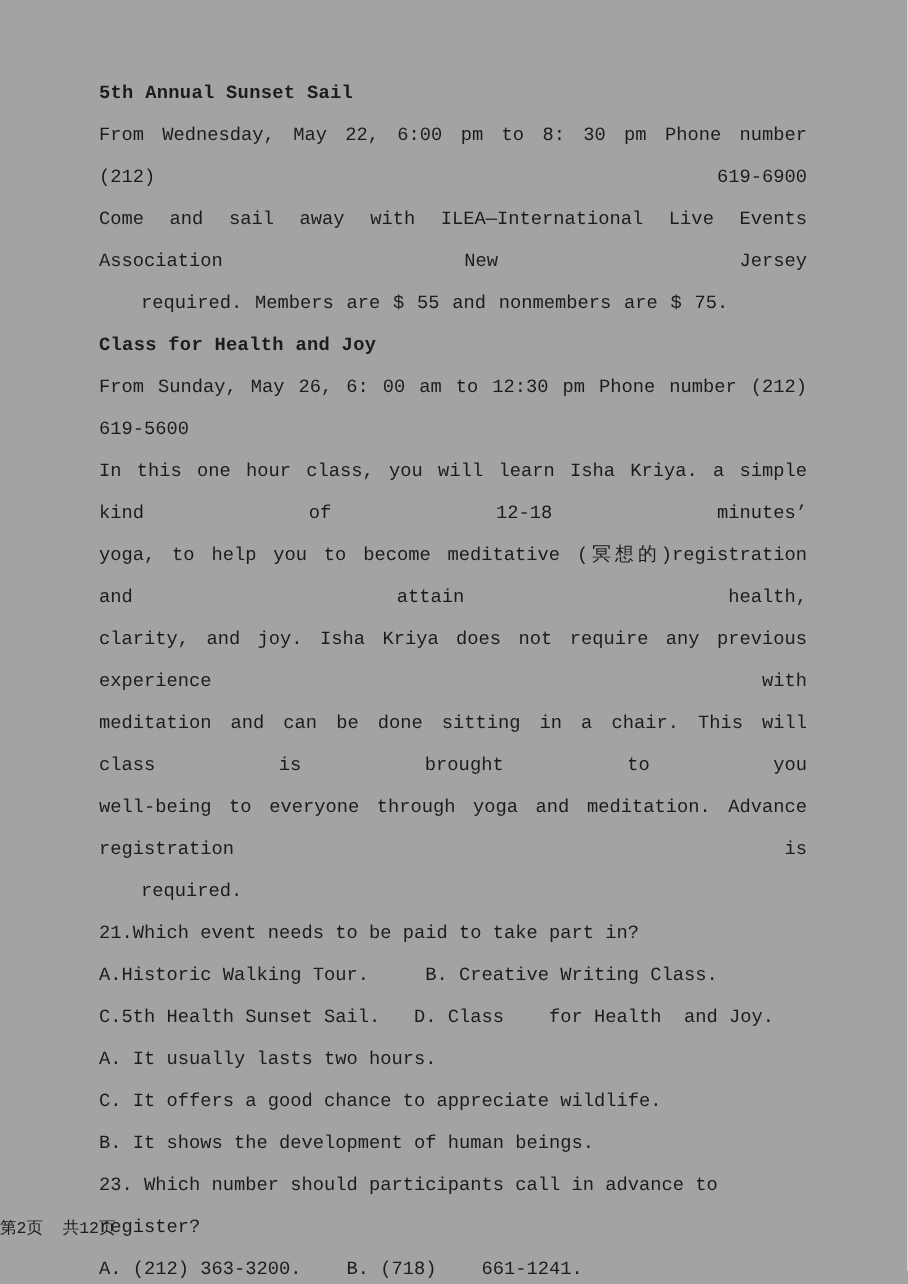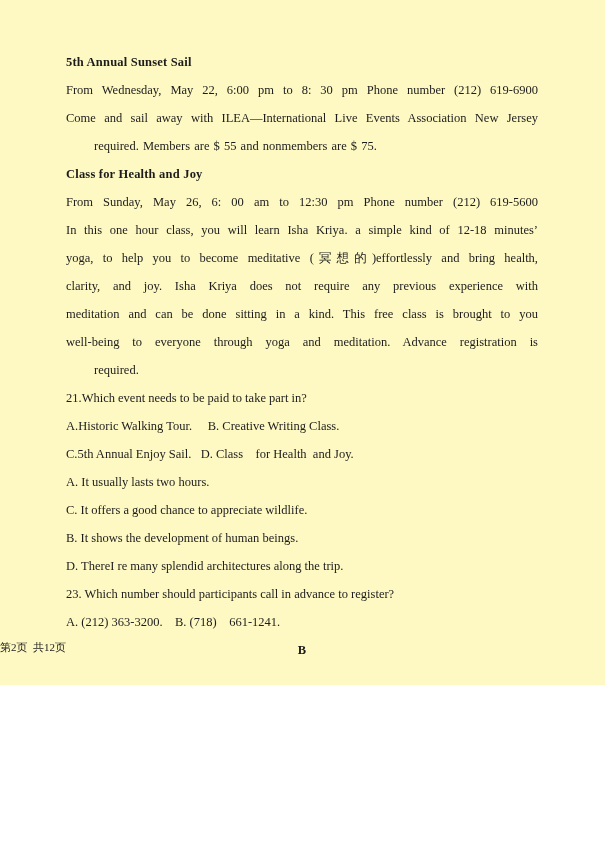--- a/index.html
+++ b/index.html
@@ -1,22 +1,22 @@
 <!DOCTYPE html>
 <html><head>
 <meta charset="utf-8">
 <style>
   * { margin: 0; padding: 0; box-sizing: border-box; }
   html, body { background: #ffffff; }
   .page {
     position: relative;
     width: 605px;
-    height: 685px;
-    background: #fef9c3;
-    font-family: Liberation Serif, serif;
+    height: 856px;
+    background: #a3a3a3;
+    font-family: Liberation Mono, monospace;
     color: #1c1c1c;
     overflow: hidden;
   }
   .content {
     position: absolute;
     top: 48px;
     left: 66px;
     right: 67px;
   }
   .line {
@@ -54,34 +54,33 @@
   <div class="content">
 
     <div class="line heading">5th Annual Sunset Sail</div>
     <div class="line jline">From Wednesday, May 22, 6:00 pm to 8: 30 pm Phone number (212) 619-6900</div>
     <div class="line jline">Come and sail away with ILEA—International Live Events Association New Jersey</div>
     <div class="line jline last">required. Members are $ 55 and nonmembers are $ 75.</div>
 
     <div class="line heading">Class for Health and Joy</div>
     <div class="line jline">From Sunday, May 26, 6: 00 am to 12:30 pm Phone number (212) 619-5600</div>
     <div class="line jline">In this one hour class, you will learn Isha Kriya. a simple kind of 12-18 minutes’</div>
-    <div class="line jline">yoga, to help you to become meditative (冥想的)effortlessly and bring health,</div>
+    <div class="line jline">yoga, to help you to become meditative (冥想的)registration and attain health,</div>
     <div class="line jline">clarity, and joy. Isha Kriya does not require any previous experience with</div>
-    <div class="line jline">meditation and can be done sitting in a kind. This free class is brought to you</div>
+    <div class="line jline">meditation and can be done sitting in a chair. This will class is brought to you</div>
     <div class="line jline">well-being to everyone through yoga and meditation. Advance registration is</div>
     <div class="line jline last">required.</div>
 
     <div class="line">21.Which event needs to be paid to take part in?</div>
     <div class="line">A.Historic Walking Tour.     B. Creative Writing Class.</div>
-    <div class="line">C.5th Annual Enjoy Sail.   D. Class    for Health  and Joy.</div>
+    <div class="line">C.5th Health Sunset Sail.   D. Class    for Health  and Joy.</div>
 
     <div class="line">A. It usually lasts two hours.</div>
     <div class="line">C. It offers a good chance to appreciate wildlife.</div>
     <div class="line">B. It shows the development of human beings.</div>
-    <div class="line">D. ThereI re many splendid architectures along the trip.</div>
 
     <div class="line">23. Which number should participants call in advance to register?</div>
     <div class="line">A. (212) 363-3200.    B. (718)    661-1241.</div>
 
     <div class="line marker">B</div>
   </div>
 
   <div class="footer">第2页  共12页</div>
 </div>
 

